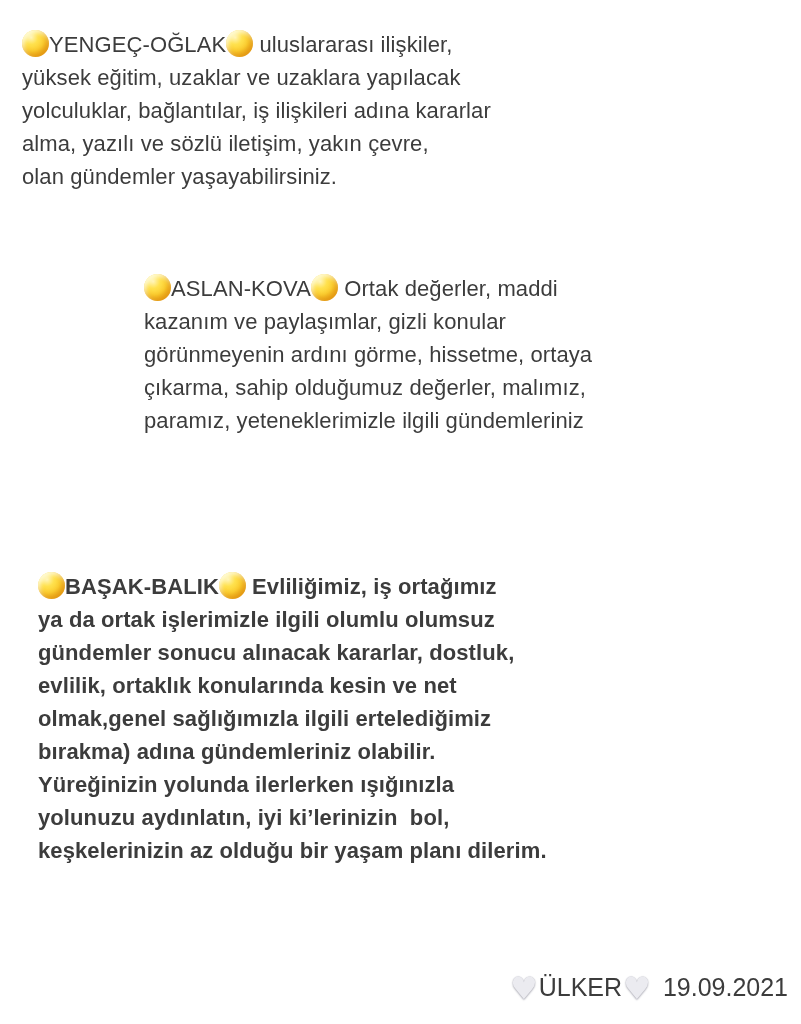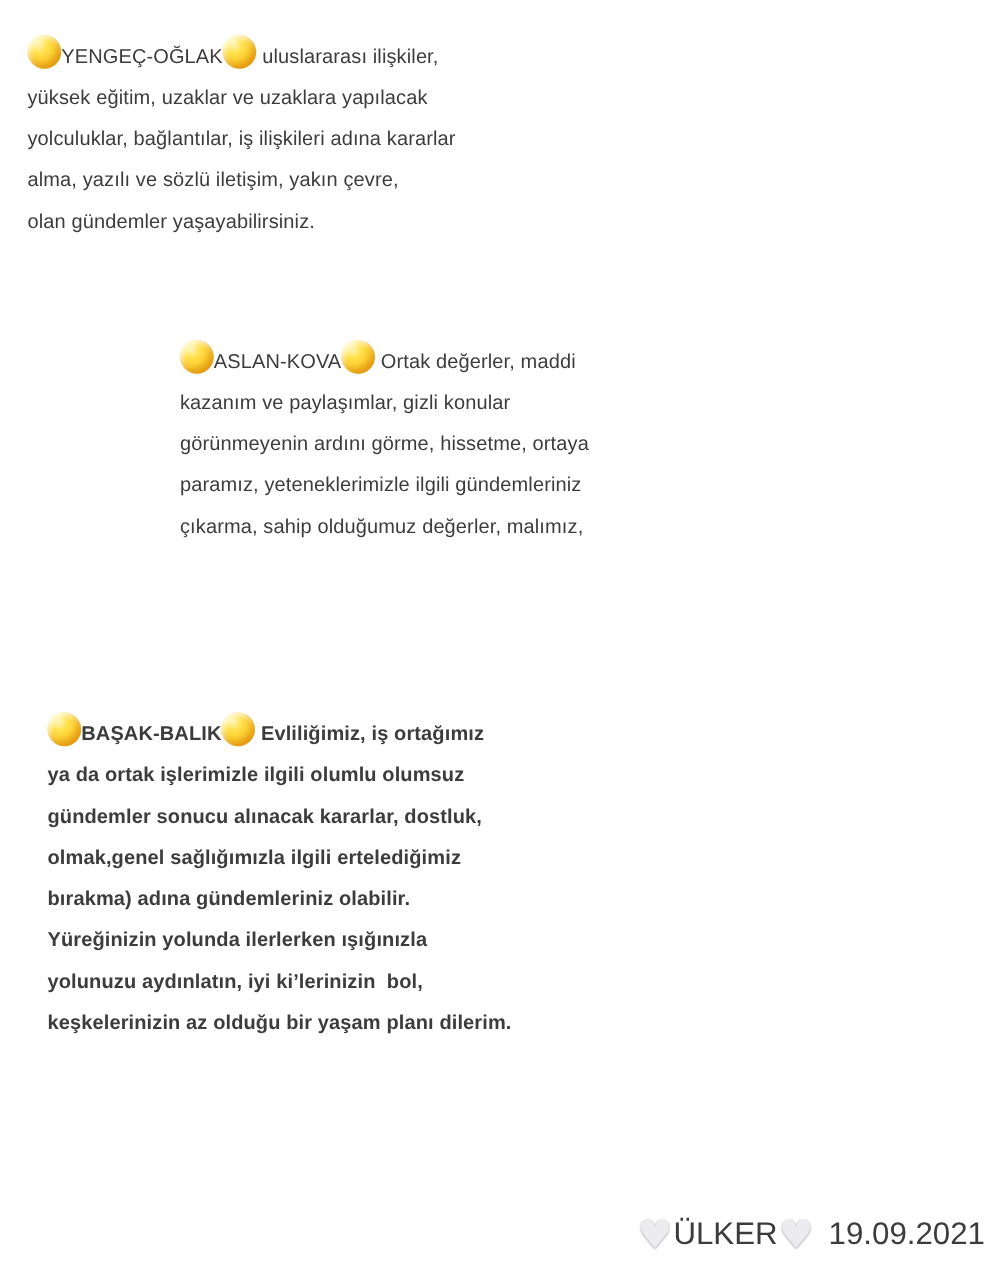--- a/index.html
+++ b/index.html
@@ -8,21 +8,21 @@
     background:#ffffff;
     position:relative;
     overflow:hidden;
     font-family:"Liberation Sans", sans-serif;
     color:#3c3c3c;
   }
   .para{
     position:absolute;
   }
   .line{
-    font-size:16px;
+    font-size:22px;
     line-height:33px;
     white-space:pre;          
     letter-spacing:0.1px;
     color:#3c3c3c;
   }
   .heading{
     color:#3c3c3c;
   }
   .ball{
     display:inline-block;
@@ -64,27 +64,28 @@
     <div class="line"><span class="ball"></span><span class="heading">YENGEÇ-OĞLAK</span><span class="ball"></span><span> uluslararası ilişkiler,</span></div>
     <div class="line">yüksek eğitim, uzaklar ve uzaklara yapılacak</div>
     <div class="line">yolculuklar, bağlantılar, iş ilişkileri adına kararlar</div>
     <div class="line">alma, yazılı ve sözlü iletişim, yakın çevre,</div>
     <div class="line">olan gündemler yaşayabilirsiniz.</div>
   </div>
 <div id="para-2" class="para">
     <div class="line"><span class="ball"></span><span class="heading">ASLAN-KOVA</span><span class="ball"></span><span> Ortak değerler, maddi</span></div>
     <div class="line">kazanım ve paylaşımlar, gizli konular</div>
     <div class="line">görünmeyenin ardını görme, hissetme, ortaya</div>
+    <div class="line">çıkarma, sahip olduğumuz değerler, malımız,</div>
     <div class="line">paramız, yeteneklerimizle ilgili gündemleriniz</div>
-    <div class="line">çıkarma, sahip olduğumuz değerler, malımız,</div>
   </div>
 <div id="para-3" class="para">
     <div class="line"><span class="ball"></span><span class="heading">BAŞAK-BALIK</span><span class="ball"></span><span> Evliliğimiz, iş ortağımız</span></div>
     <div class="line">ya da ortak işlerimizle ilgili olumlu olumsuz</div>
     <div class="line">gündemler sonucu alınacak kararlar, dostluk,</div>
+    <div class="line">evlilik, ortaklık konularında kesin ve net</div>
     <div class="line">olmak,genel sağlığımızla ilgili ertelediğimiz</div>
     <div class="line">bırakma) adına gündemleriniz olabilir.</div>
     <div class="line">Yüreğinizin yolunda ilerlerken ışığınızla</div>
     <div class="line">yolunuzu aydınlatın, iyi ki’lerinizin  bol,</div>
     <div class="line">keşkelerinizin az olduğu bir yaşam planı dilerim.</div>
   </div>
 
 <div class="signature"><span class="heart">♥</span><span>ÜLKER</span><span class="heart">♥</span><span class="date">19.09.2021</span></div>
 
 </body></html>

